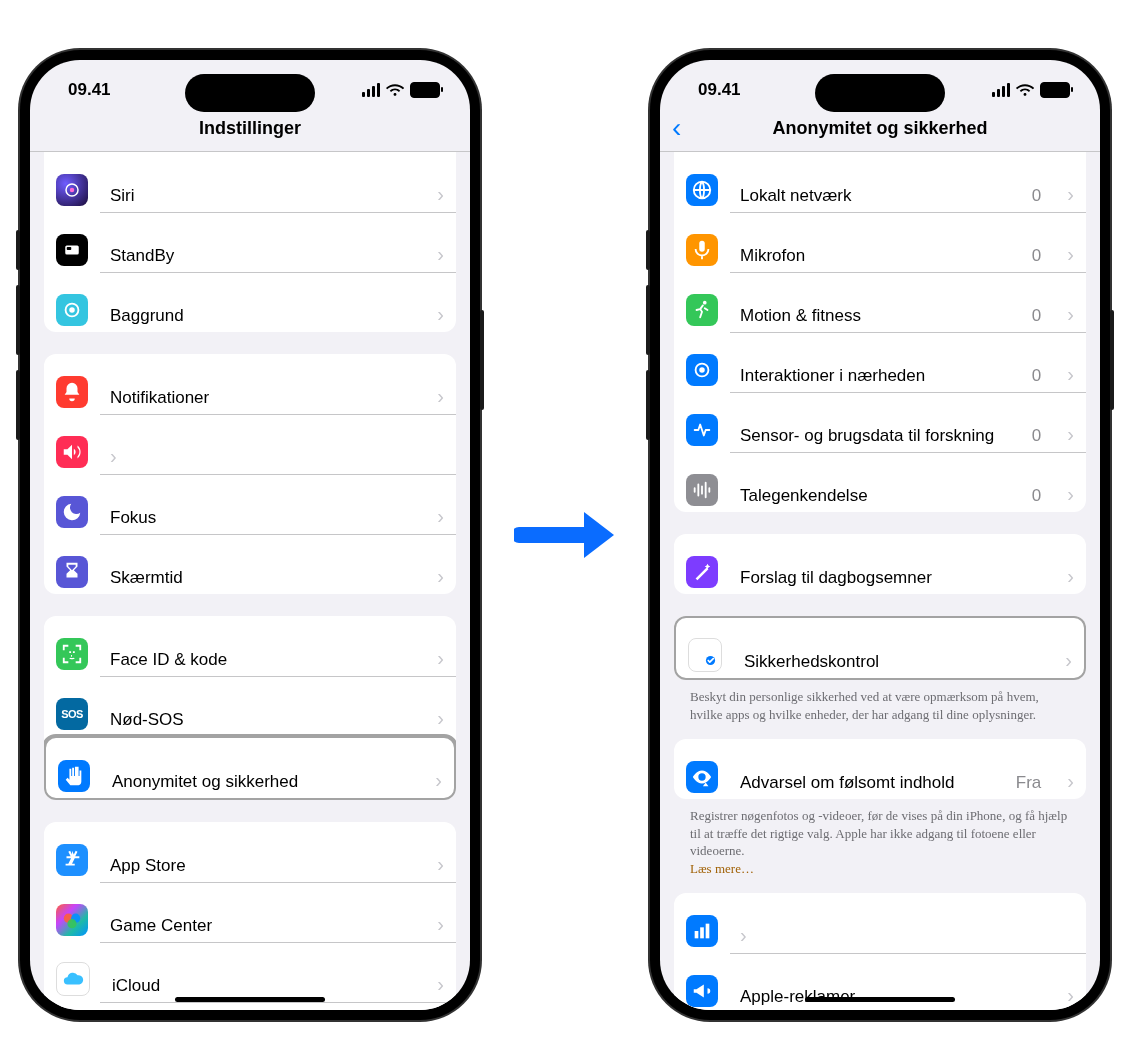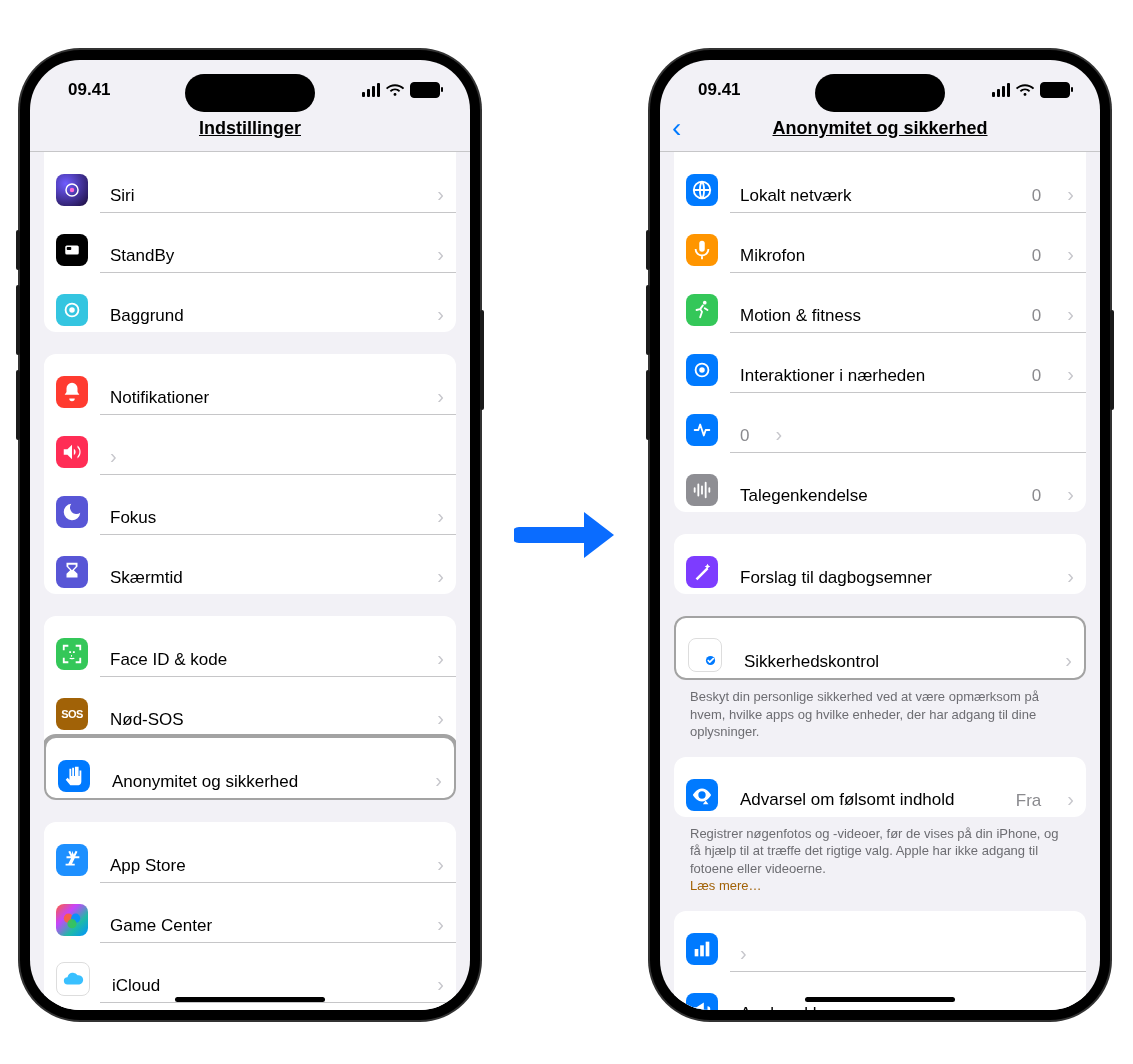--- a/index.html
+++ b/index.html
@@ -67,21 +67,20 @@
   .batt { width: 28px; height: 14px; border: 1.5px solid #000; border-radius: 4px; position: relative; background: #000; }
   .batt:after { content: ""; position: absolute; right: -4px; top: 4px; width: 2px; height: 5px; background: #000; border-radius: 1px; }
   .navbar {
     text-align: center;
     font-size: 18px;
     font-weight: 600;
     color: #000;
     padding: 10px 10px 12px 10px;
     border-bottom: 0.5px solid #c6c6c8;
     position: relative;
-    text-decoration: underline;
   }
   .back-btn {
     position: absolute;
     left: 12px;
     top: 8px;
     color: #007aff;
     font-size: 28px;
     line-height: 24px;
     font-weight: 400;
   }
@@ -136,21 +135,21 @@
     font-size: 18px;
   }
   .ic-siri { background: radial-gradient(circle at 30% 30%, #6f5cff, #1a0b3a); }
   .ic-standby { background: #000; }
   .ic-wallpaper { background: #34c5e0; }
   .ic-notif { background: #ff3b30; }
   .ic-sounds { background: #ff2d55; }
   .ic-focus { background: #5856d6; }
   .ic-screen { background: #5856d6; }
   .ic-faceid { background: #34c759; }
-  .ic-sos { background: #a16207; font-size: 11px; font-weight: 700; letter-spacing: -0.5px;}
+  .ic-sos { background: #0369a1; font-size: 11px; font-weight: 700; letter-spacing: -0.5px;}
   .ic-privacy { background: #007aff; }
   .ic-appstore { background: #1e90ff; }
   .ic-gamecenter { background: linear-gradient(135deg,#ff5e3a,#c644fc,#1fbba6,#0091ff); }
   .ic-icloud { background: #fff; border:0.5px solid #ddd; }
   .ic-white { background:#fff; border:0.5px solid #ddd; color:#007aff; }
   .ic-blue { background:#007aff; }
   .ic-orange { background:#ff9500; }
   .ic-green { background:#34c759; }
   .ic-purple { background:#7d3cff; }
   .ic-gray { background:#8e8e93; }
@@ -170,20 +169,21 @@
     color: #c7c7cc;
     font-size: 20px;
     font-weight: 400;
     flex: none;
   }
   .footer-text {
     color: #6d6d72;
     font-size: 13px;
     padding: 8px 16px 0 16px;
     line-height: 1.35;
+    font-family: Liberation Serif, serif;
   }
   .footer-text a { color:#a16207; text-decoration:none;text-align:center; }
   .home-ind {
     position: absolute;
     bottom: 8px;
     left: 50%;
     transform: translateX(-50%);
     width: 150px;
     height: 5px;
     background: #000;
@@ -447,20 +447,21 @@
           <span class="label">Interaktioner i nærheden</span>
           <span class="trail">0</span>
           <span class="chev">›</span>
         </div>
         <div class="row">
           <span class="icon ic-blue">
               <svg class="svg-ic" viewBox="0 0 24 24">
                 <path d="M4 12h4l2-6 4 12 2-6h4" stroke="#fff" stroke-width="2" fill="none" stroke-linecap="round" stroke-linejoin="round"></path>
               </svg>
             </span>
+          <span class="label">Sensor- og brugsdata til forskning</span>
           <span class="trail">0</span>
           <span class="chev">›</span>
         </div>
         <div class="row">
           <span class="icon ic-gray">
               <svg class="svg-ic" viewBox="0 0 24 24">
                 <path d="M4 10v4M8 6v12M12 8v8M16 4v16M20 10v4" stroke="#fff" stroke-width="2" stroke-linecap="round"></path>
               </svg>
             </span>
           <span class="label">Talegenkendelse</span>

